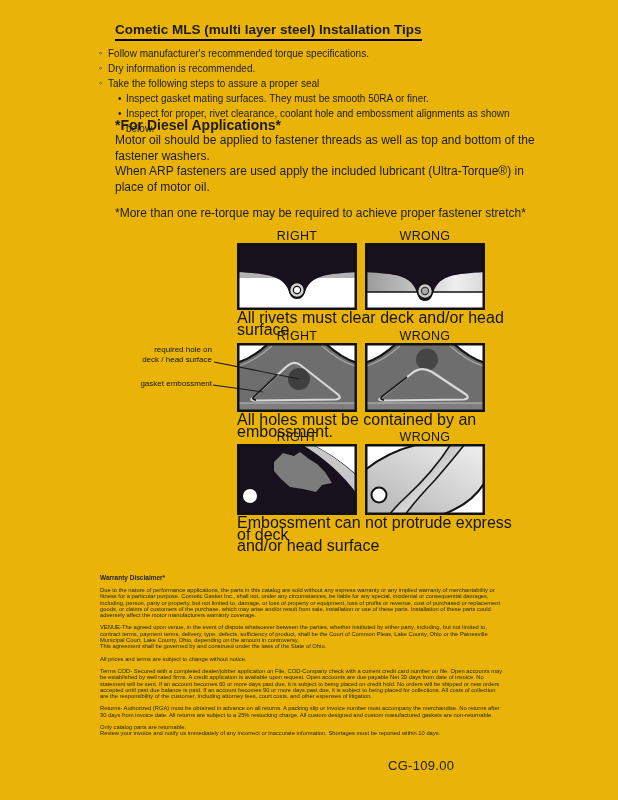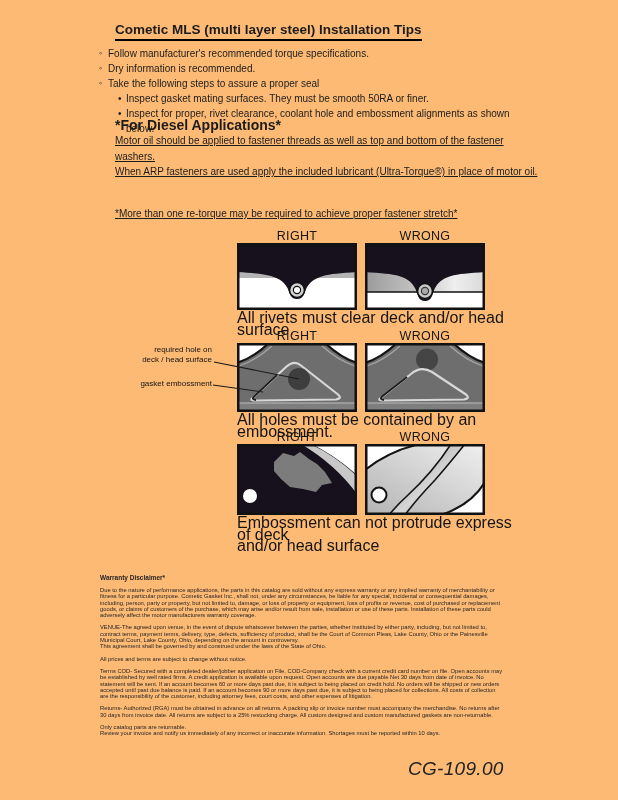--- a/index.html
+++ b/index.html
@@ -1,40 +1,40 @@
 <!DOCTYPE html>
 <html style="--ink: #1c1c1c; --diagram-black: #17111d; --deck-gray: #b4b4b4; --surface-gray: #6e6e6e; --strip-gray: #7e7e7e; --embossment-line: #d8d8d8; --hole-dark: #3e3e3e; --blob-gray: #7c7c7c; --band-light: #c8c8c8; --border-black: #111111;"><head>
 <meta charset="utf-8">
 <style>
   html,body{margin:0;padding:0;background:#e8e8e8;}
   .page{
-    position:relative;width:618px;height:800px;background:#fdba74;
+    position:relative;width:618px;height:800px;background:#eab308;
     font-family:"Liberation Sans", sans-serif;color:var(--ink);
     overflow:hidden;margin:0 auto;
   }
   .abs{position:absolute;}
   .title{
     left:115px;top:22px;font-size:13.5px;font-weight:bold;
     border-bottom:2px solid #000;padding-bottom:2px;white-space:nowrap;
   }
   .tips{left:99px;top:46px;width:430px;font-size:10px;}
   .tip-row{display:flex;line-height:15px;}
   .tip-row .glyph{width:9px;flex:0 0 9px;text-align:left;font-size:9px;}
   .tip-row.sub{margin-left:19px;}
   .tip-row.sub .glyph{font-size:10px;width:8px;flex-basis:8px;}
   .diesel-heading{left:115px;top:117px;font-size:14px;font-weight:bold;}
-  .body-p{font-size:10px;line-height:15.5px;white-space:pre-line;width:430px;left:115px;margin:0;text-decoration:underline;}
+  .body-p{font-size:12px;line-height:15.5px;white-space:pre-line;width:430px;left:115px;margin:0;}
   .p1{top:133px;} .p2{top:166px;} .note{top:206px;}
   .dlabel{width:120px;text-align:center;font-size:12.5px;letter-spacing:.3px;color:#161616;}
   .caption{left:237px;font-size:16px;line-height:11.5px;white-space:pre-line;width:290px;color:#141414;}
   .callout{width:104px;left:108px;font-size:8px;line-height:9.5px;text-align:right;white-space:pre-line;color:#141414;}
   .legal{left:100px;top:574px;width:424px;color:#252525;}
   .legal .lhead{font-size:6.5px;font-weight:bold;margin:0 0 6px 0;}
   .legal p{font-size:5.8px;line-height:6.3px;margin:0 0 6px 0;white-space:pre-line;}
-  .page-code{left:408px;top:758px;font-size:19px;letter-spacing:.3px;color:#222;font-style:italic;}
+  .page-code{left:388px;top:758px;font-size:13px;letter-spacing:.3px;color:#222;}
   svg{display:block;}
   .fill-dblack{fill:var(--diagram-black);}
   .fill-deck{fill:var(--deck-gray);}
   .fill-surface{fill:var(--surface-gray);}
   .fill-strip{fill:var(--strip-gray);}
   .stroke-emboss{stroke:var(--embossment-line);}
   .fill-hole{fill:var(--hole-dark);}
   .fill-blob{fill:var(--blob-gray);}
   .fill-band{fill:var(--band-light);}
   .boxborder{fill:none;stroke:var(--border-black);stroke-width:2.5;}

